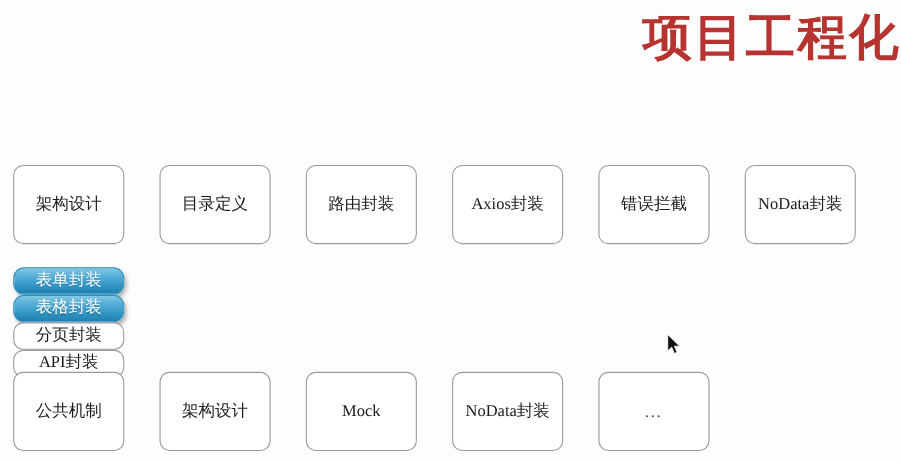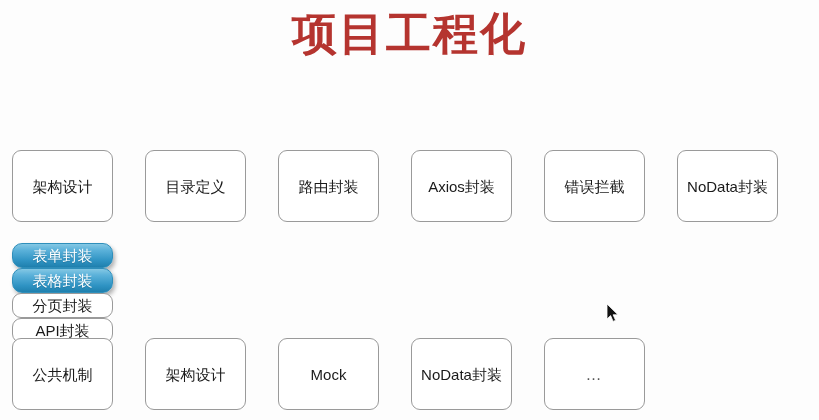--- a/index.html
+++ b/index.html
@@ -17,21 +17,21 @@
   .slide {
     position: relative;
     width: 819px;
     height: 420px;
   }
   .slide-title {
     position: absolute;
     top: 6px;
     left: 0;
     width: 819px;
-    text-align: center;
+    text-align: right;
     font-size: 45px;
     line-height: 56px;
     font-weight: 700;
     color: #b5342f;
     letter-spacing: 2px;
     white-space: nowrap;
   }
   .grid {
     position: absolute;
     left: 12px;
@@ -44,20 +44,21 @@
     align-items: flex-start;
   }
   .row-1 { height: 72px; }
   .row-2 { height: 74px; margin-top: 21px; flex-direction: column; }
   .row-3 { height: 72px; margin-top: 21px; }
   .cell {
     width: 97px;
     margin-right: 36px;
     height: 100%;
     box-sizing: border-box;
+    font-family: Liberation Serif, serif;
   }
   .cell:last-child { margin-right: 0; }
   .cell.empty {
     border: none;
     background: none;
   }
   .node {
     width: 101px;
     height: 100%;
     box-sizing: border-box;

